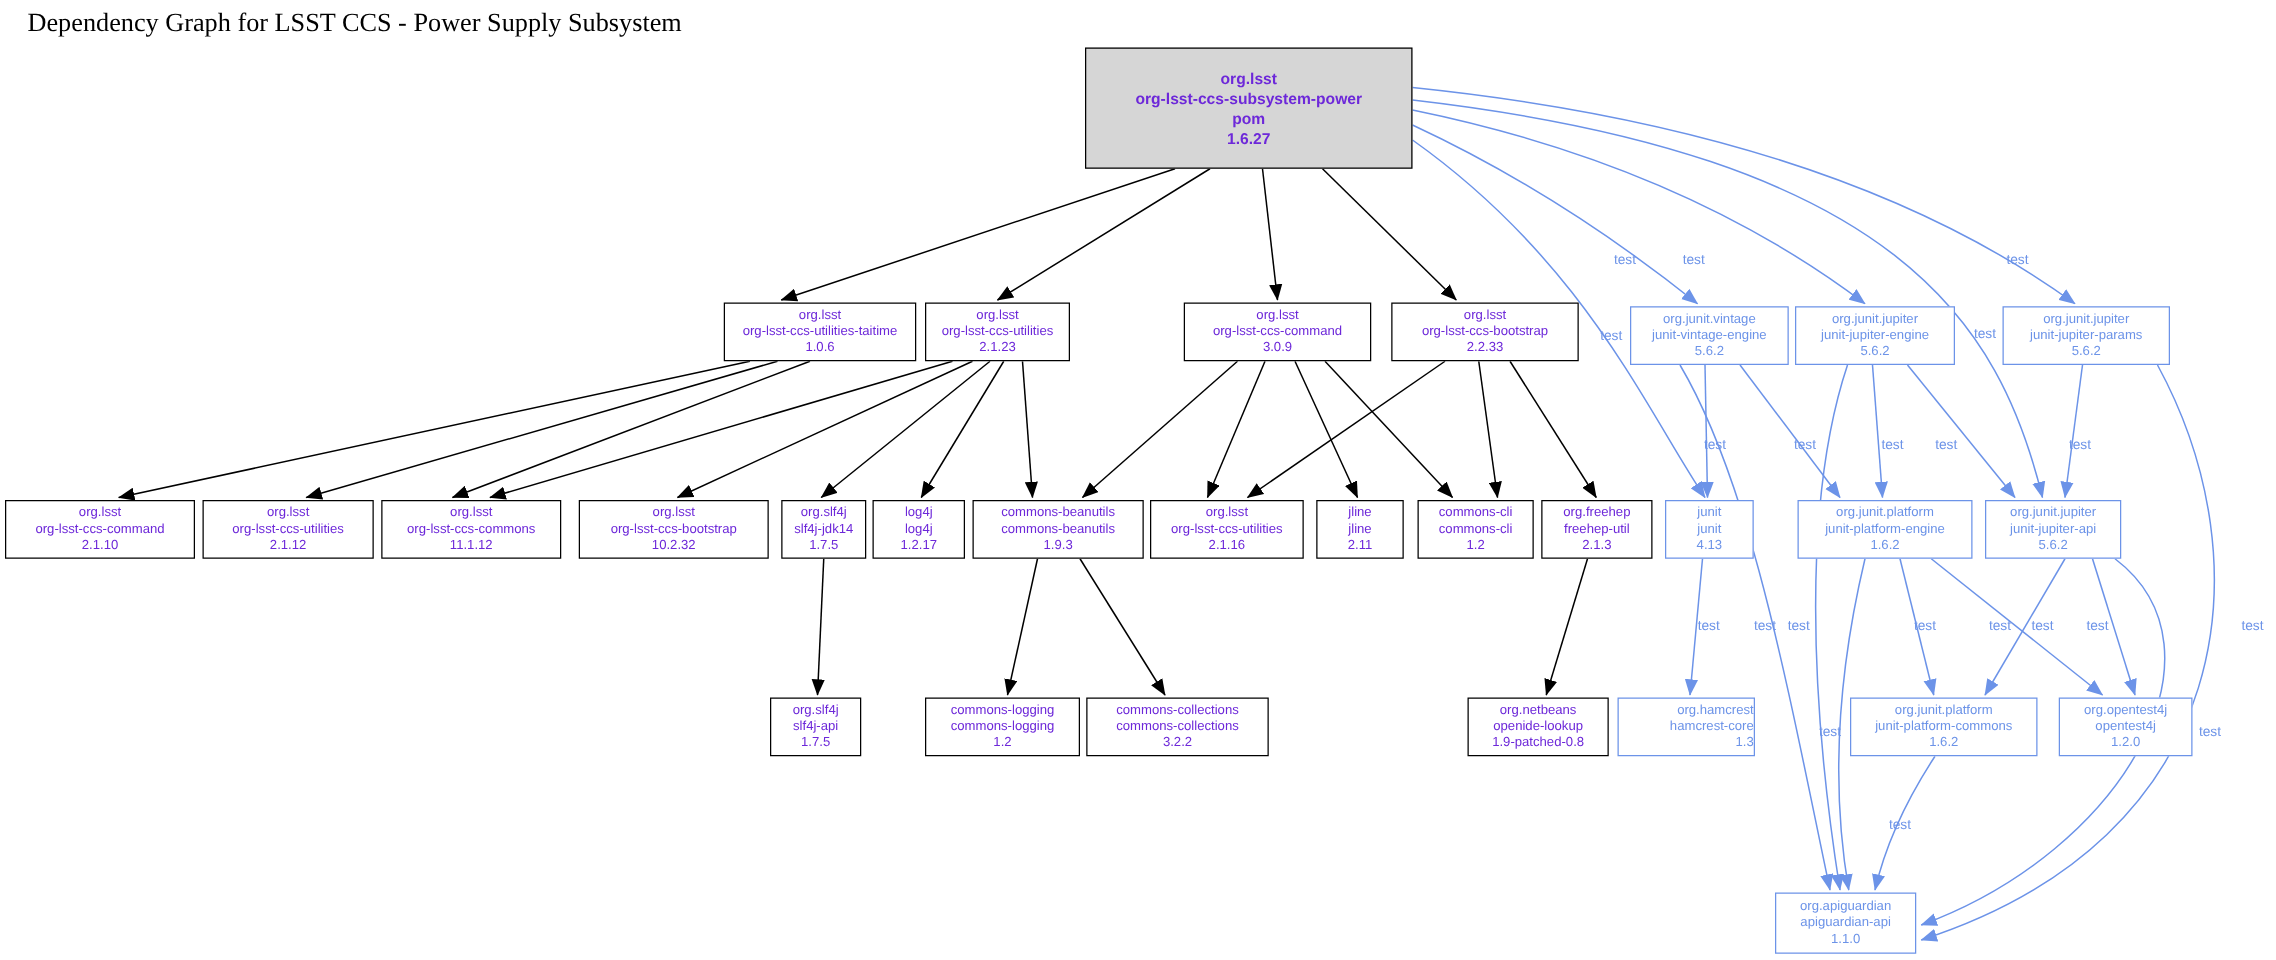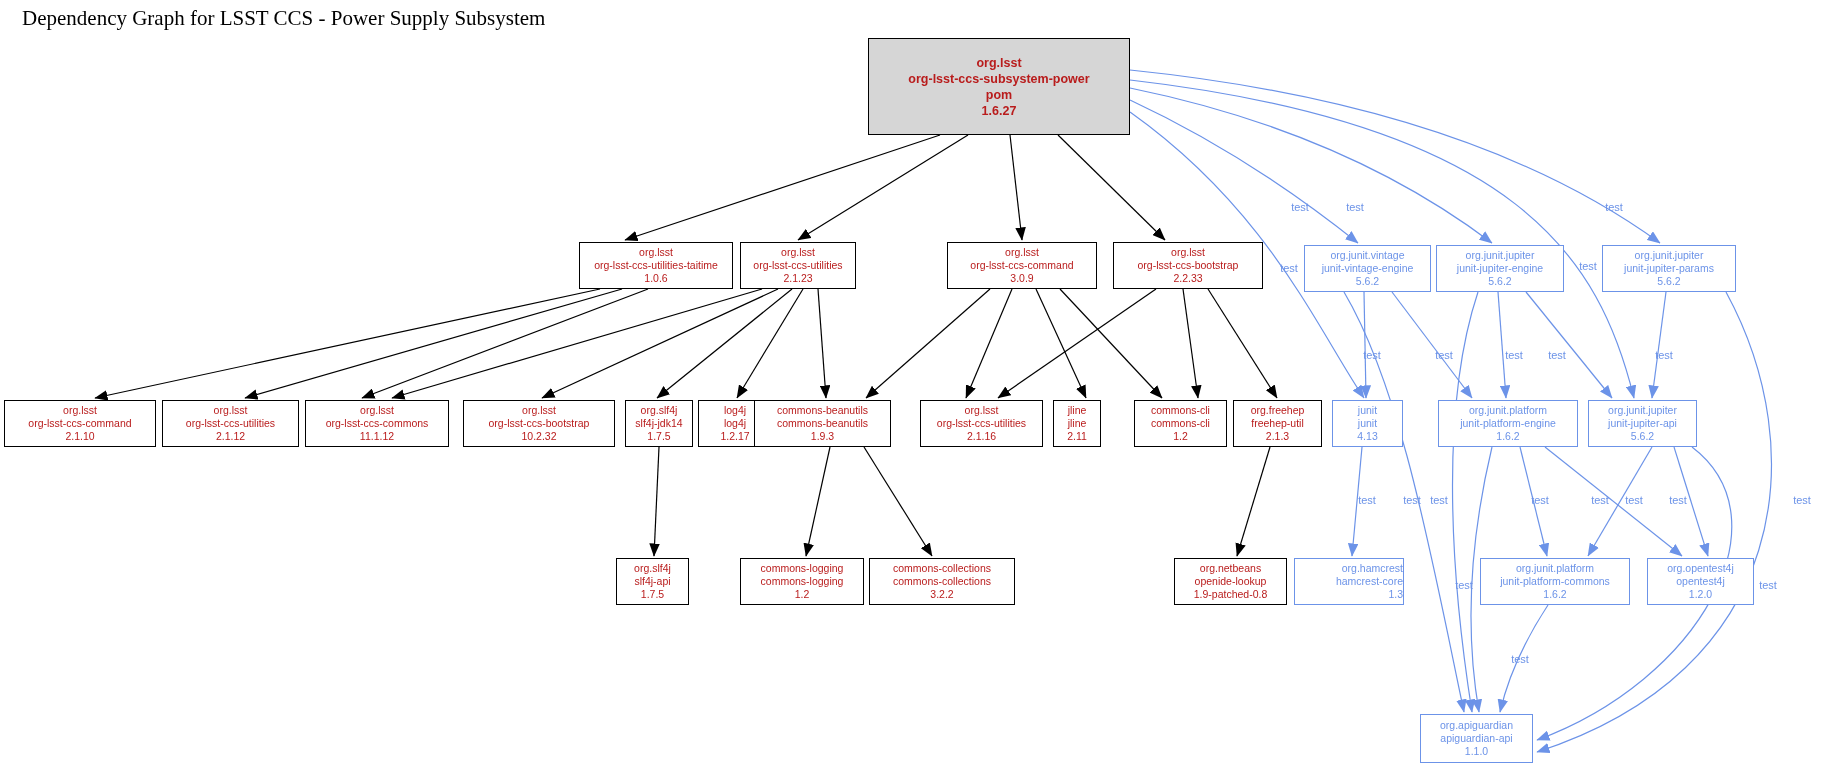--- a/index.html
+++ b/index.html
@@ -3,21 +3,21 @@
 <meta charset="utf-8">
 <style>
   html,body{margin:0;padding:0;background:#ffffff;}
   #canvas{position:relative;width:1821px;height:768px;background:#ffffff;overflow:hidden;
           font-family:"Liberation Sans","DejaVu Sans",sans-serif;border-radius:28px;}
   #graph-title{position:absolute;left:22px;top:6px;
                font-family:"Liberation Serif","DejaVu Serif",serif;
                font-size:21px;color:#000;white-space:nowrap;}
   .node{position:absolute;box-sizing:border-box;background:#ffffff;border:1px solid #000;
         display:flex;flex-direction:column;align-items:center;justify-content:center;
-        text-align:center;font-size:10.5px;line-height:13px;color:#b91c1c;white-space:nowrap;overflow:hidden;}
+        text-align:center;font-size:10.5px;line-height:13px;color:#6d28d9;white-space:nowrap;overflow:hidden;}
   .node.blue{border-color:#6c93e8;color:#6c93e8;}
   .node.root{background:#d6d6d6;font-weight:bold;font-size:12.5px;line-height:16px;border-color:#000;}
   #edges{position:absolute;left:0;top:0;}
   .edge-label{font-size:11px;fill:#6c93e8;font-family:"Liberation Sans","DejaVu Sans",sans-serif;}
 </style>
 </head>
 <body>
 
 <div id="canvas">
   <div id="graph-title">Dependency Graph for LSST CCS - Power Supply Subsystem</div>
@@ -165,31 +165,31 @@
       <div class="node black" style="left: 625px; top: 400px; width: 68px; height: 47px;">
         <div>org.slf4j</div>
         <div>slf4j-jdk14</div>
         <div>1.7.5</div>
       </div>
       <div class="node black" style="left: 698px; top: 400px; width: 74px; height: 47px;">
         <div>log4j</div>
         <div>log4j</div>
         <div>1.2.17</div>
       </div>
-      <div class="node black" style="left: 754px; top: 400px; width: 137px; height: 47px; text-align: center;">
+      <div class="node black" style="left: 778px; top: 400px; width: 137px; height: 47px; text-align: center;">
         <div>commons-beanutils</div>
         <div>commons-beanutils</div>
         <div>1.9.3</div>
       </div>
       <div class="node black" style="left: 920px; top: 400px; width: 123px; height: 47px;">
         <div>org.lsst</div>
         <div>org-lsst-ccs-utilities</div>
         <div>2.1.16</div>
       </div>
-      <div class="node black" style="left: 1053px; top: 400px; width: 48px; height: 47px;">
+      <div class="node black" style="left: 1053px; top: 400px; width: 70px; height: 47px;">
         <div>jline</div>
         <div>jline</div>
         <div>2.11</div>
       </div>
       <div class="node black" style="left: 1134px; top: 400px; width: 93px; height: 47px;">
         <div>commons-cli</div>
         <div>commons-cli</div>
         <div>1.2</div>
       </div>
       <div class="node black" style="left: 1233px; top: 400px; width: 89px; height: 47px;">

